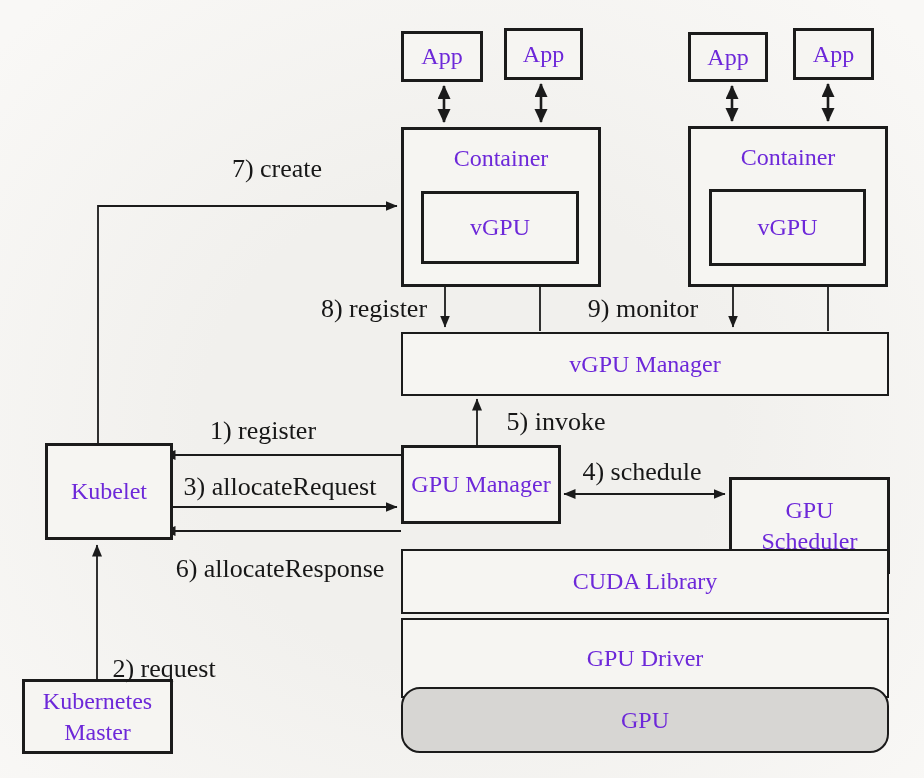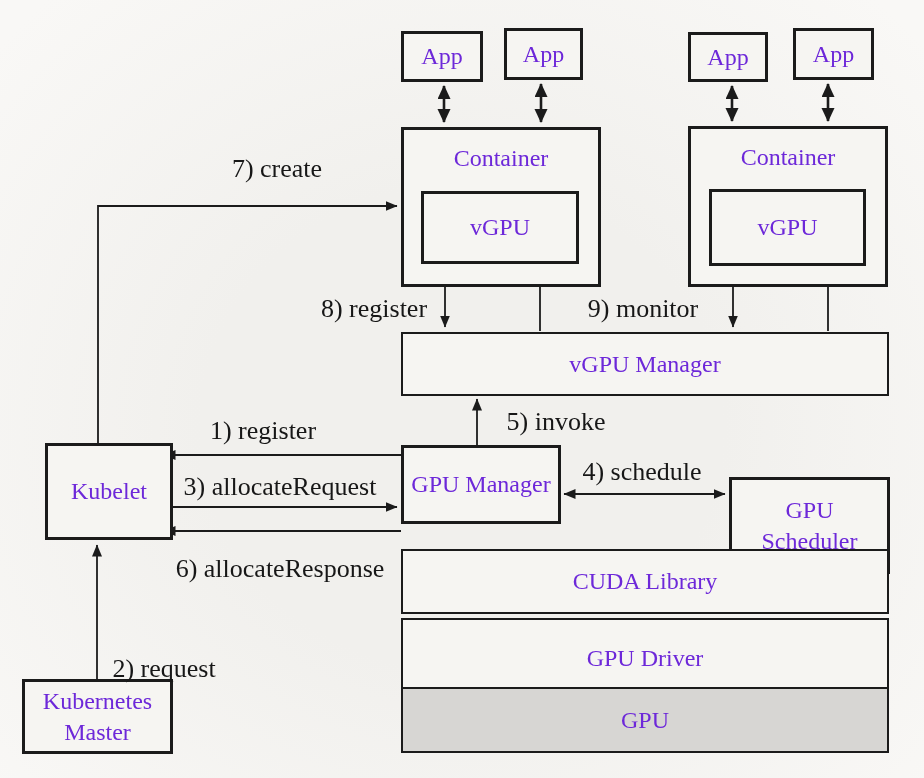--- a/index.html
+++ b/index.html
@@ -109,21 +109,21 @@
   <div class="box" style="left:729px; top:445px; width:161px; height:97px; padding:0 14px;margin-top:32px;">
     <span>GPU Scheduler</span>
   </div>
 
   <div class="box thin" style="left:401px; top:549px; width:488px; height:65px;">
     <span>CUDA Library</span>
   </div>
   <div class="box thin" style="left:401px; top:618px; width:488px; height:80px;">
     <span>GPU Driver</span>
   </div>
-  <div class="box thin gray" style="left:401px; top:687px; width:488px; height:66px;">
+  <div class="box thin gray" style="left:401px; top:687px; width:488px; height:66px;border-radius:19px;">
     <span>GPU</span>
   </div>
 
   <div class="box" style="left:45px; top:443px; width:128px; height:97px;">
     <span>Kubelet</span>
   </div>
   <div class="box" style="left:22px; top:679px; width:151px; height:75px; padding:0 8px;">
     <span>Kubernetes Master</span>
   </div>
 

